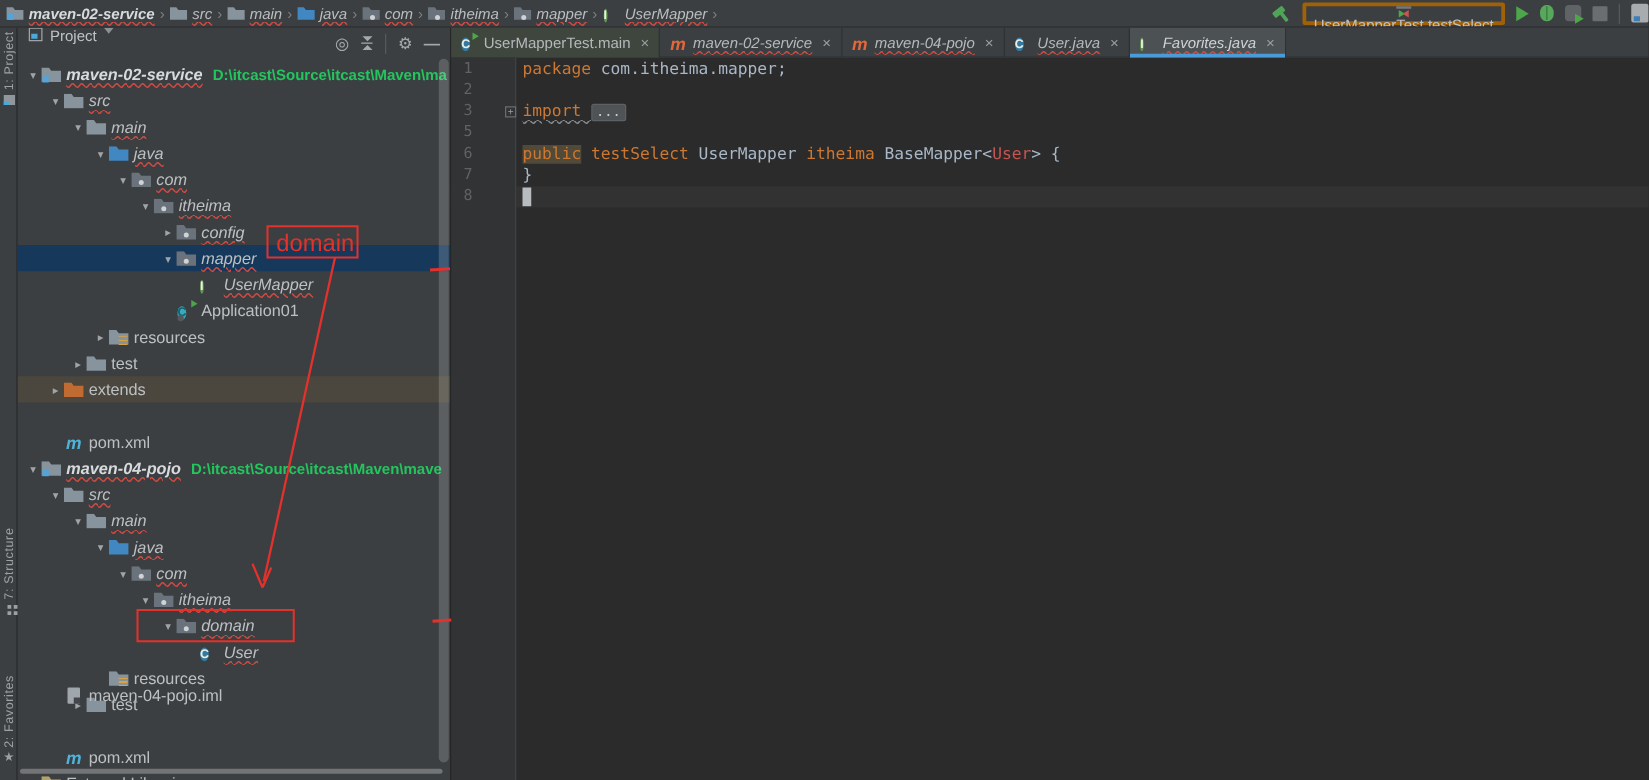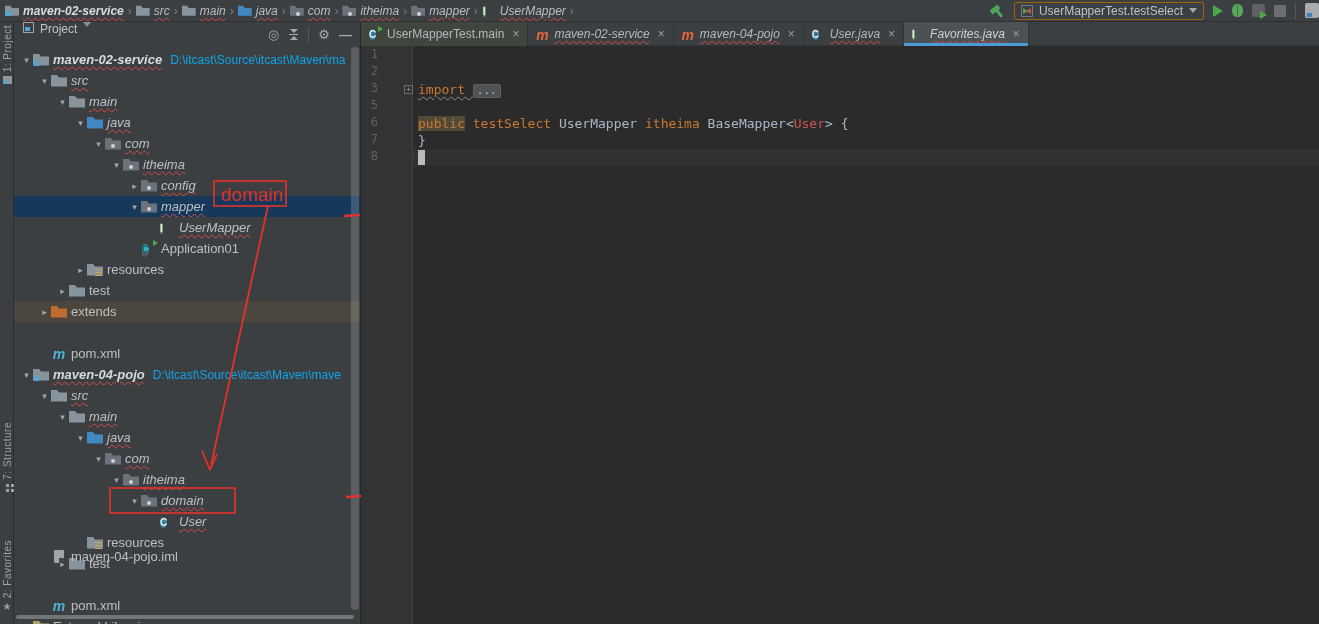--- a/index.html
+++ b/index.html
@@ -10,22 +10,22 @@
   .navbar { position:absolute; left:0; top:0; width:1319px; height:22px; background:#3c3f41;
             border-bottom:1px solid #2e3133; display:flex; align-items:center; z-index:6; overflow:hidden; }
   .crumbs { display:flex; align-items:center; padding-left:5px; gap:2px; white-space:nowrap; }
   .crumb { display:flex; align-items:center; gap:4px; font-size:12px; color:#bbbdbf; cursor:default; }
   .crumb.bold .c-label { color:#d8dbde; font-weight:bold; }
   .crumb-sep { color:#7b7f83; font-size:12px; margin:0 2px; }
   .wavy { text-decoration:underline wavy #d24b43; text-decoration-thickness:1px; text-underline-offset:2px;font-style:italic; }
   .wavy-gray { text-decoration:underline wavy #8a8d8f; text-decoration-thickness:1px; text-underline-offset:2px; }
 
   .nav-right { margin-left:auto; display:flex; align-items:center; gap:9px; padding-right:0; }
-  .runbox { display:flex; align-items:center; gap:6px; border:1px solid #a16207; border-radius:2px;
-            height:18px; padding:0 6px; background:#3c3f41; }
+  .runbox { display:flex; align-items:center; gap:6px; border:3px solid #a16207; border-radius:2px;
+            height:18px; padding:0 6px; background:#3c3f41;flex-direction:column; }
   .runbox .r-label { font-size:12px; color:#bfc2c4; }
   .caret-down { width:0; height:0; border-left:4px solid transparent; border-right:4px solid transparent;
                 border-top:5px solid #a6a9ac; display:inline-block; }
   .vsep { width:1px; height:16px; background:#56595b; }
 
   
   .tbicon { position:relative; width:16px; height:16px; display:inline-block; }
   .hammer .h-head { position:absolute; left:1px; top:4px; width:10px; height:5px; background:#4fa457; border-radius:1px; transform:rotate(-38deg); }
   .hammer .h-handle { position:absolute; left:8px; top:4px; width:3px; height:11px; background:#4fa457; border-radius:1px; transform:rotate(-38deg); }
   .play-tri { width:0; height:0; border-left:10px solid #4ea64b; border-top:6px solid transparent; border-bottom:6px solid transparent; }
@@ -64,21 +64,21 @@
   .collapse-ic .t-bar { width:9px; height:1px; background:#a6a9ac; }
   .collapse-ic .t-up { width:0;height:0;border-left:4px solid transparent;border-right:4px solid transparent;border-bottom:4px solid #a6a9ac; }
 
   #tree { position:absolute; left:0; top:25px; right:0; bottom:0; font-size:13px; }
   .row { position:absolute; left:0; right:0; height:21px; display:flex; align-items:center; white-space:nowrap; }
   .row.selected { background:#16395b; }
   .row.rowbg { background:#4b473e; }
   .t-arrow { width:13px; text-align:center; font-size:9px; color:#a2a5a8; flex:none; }
   .t-label { margin-left:4px; color:#bdc0c3; }
   .t-label.bold { color:#d7dadd; font-weight:bold; }
-  .t-path { margin-left:8px; color:#0ea5e9; font-size:12px; }
+  .t-path { margin-left:8px; color:#22c55e; font-size:12px;font-weight:bold; }
 
   
   .ic { position:relative; width:16px; height:16px; flex:none; display:inline-block; }
   .ic-sm { width:14px; height:14px; }
   .fold-shape { position:absolute; inset:0; clip-path:polygon(0% 16%, 38% 16%, 50% 32%, 100% 32%, 100% 88%, 0% 88%); }
   .ic-folder .fold-shape { background:#87939d; }
   .ic-srcfolder .fold-shape { background:#4187c2; }
   .ic-package .fold-shape { background:#6a737b; }
   .ic-package:after { content:""; position:absolute; left:6px; top:8px; width:4px; height:4px; border-radius:50%; background:#cfd3d6; }
   .ic-resfolder .fold-shape { background:#87939d; }
@@ -466,20 +466,21 @@
         <div class="gnum" style="top: 1px;">1</div>
         <div class="gnum" style="top: 18px;">2</div>
         <div class="gnum" style="top: 35px;">3</div>
         <div class="fold-box" style="top: 39px;">+</div>
         <div class="gnum" style="top: 52px;">5</div>
         <div class="gnum" style="top: 69px;">6</div>
         <div class="gnum" style="top: 86px;">7</div>
         <div class="gnum" style="top: 103px;">8</div>
       </div>
     <div class="code-area" id="code">
+        <div class="cline" style="top: 1px;"><span class="tk-kw">package </span><span class="tk-pl">com.itheima.mapper;</span></div>
         <div class="cline" style="top: 18px;"></div>
         <div class="cline" style="top: 35px;"><span class="tk-kw wavy-gray">import </span><span class="tk-fold">...</span></div>
         <div class="cline" style="top: 52px;"></div>
         <div class="cline" style="top: 69px;"><span class="tk-kw tk-hl">public</span><span class="tk-pl"> </span><span class="tk-kw">testSelect </span><span class="tk-pl">UserMapper </span><span class="tk-kw">itheima </span><span class="tk-pl">BaseMapper&lt;</span><span class="tk-err">User</span><span class="tk-pl">&gt; {</span></div>
         <div class="cline" style="top: 86px;"><span class="tk-pl">}</span></div>
         <div class="cline" style="top: 103px;"></div>
       </div>
     <div class="cursor-block"></div>
   </div>
 </div>

